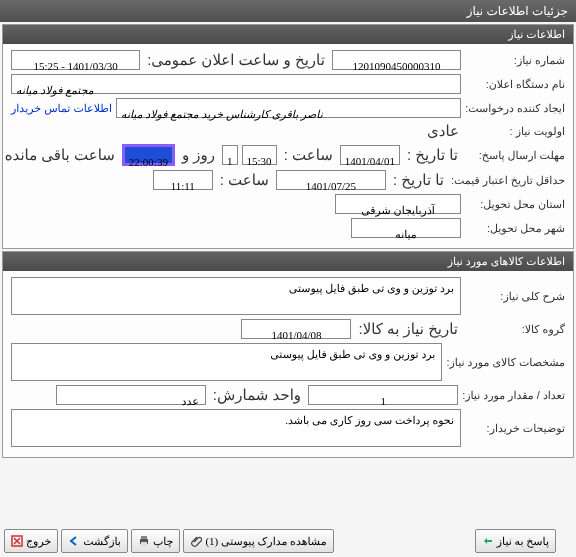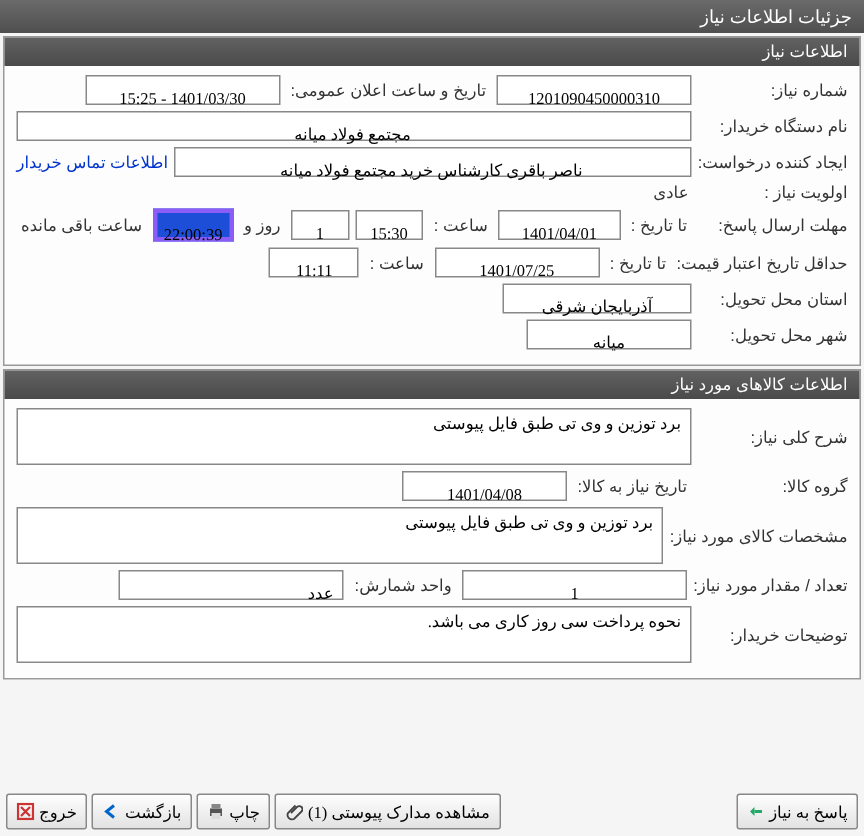--- a/index.html
+++ b/index.html
@@ -61,35 +61,35 @@
     min-width: 100px;
     text-align: right;
     color: #333;
     font-size: 11px;
     white-space: nowrap;
   }
   .label-sm {
     min-width: auto;
     text-align: right;
     color: #333;
-    font-size: 11px;
+    font-size: 15px;
     white-space: nowrap;
     padding: 0 3px;
   }
   .field {
     background: #fff;
     border: 1px solid #888;
     padding: 8px 4px;
     font-size: 11px;
     font-family: Tahoma;
     text-align: center;
     height: 20px;
     line-height: 14px;
   }
-  .field-wide { flex: 1; text-align: center; padding-right: 6px; }
+  .field-wide { flex: 1; text-align: left; padding-right: 6px; font-style: italic; }
   .field-date { width: 110px; }
   .field-time { width: 60px; }
   .field-num { width: 50px; }
   .yellow {
     background: #1d4ed8;
     border: 3px solid #8b5cf6;
   }
   .textarea {
     background: #fff;
     border: 1px solid #888;
@@ -104,21 +104,21 @@
   .link {
     color: #0033cc;
     font-size: 11px;
     cursor: pointer;
     white-space: nowrap;
   }
   .footer {
     position: absolute;
     bottom: 4px;
     left: 4px;
-    right: 4px;
+    right: 20px;
     display: flex;
     gap: 3px;
     justify-content: flex-start;
     direction: ltr;
     z-index: 3;
   }
   .btn {
     background: linear-gradient(#fefefe, #e2e2e2);
     border: 1px solid #888;
     padding: 3px 6px;
@@ -153,21 +153,21 @@
   <div class="panel-body">
 
     <div class="row">
       <span class="label">شماره نیاز:</span>
       <span class="field field-date" style="width:130px">1201090450000310</span>
       <span class="label-sm">تاریخ و ساعت اعلان عمومی:</span>
       <span class="field" style="width:130px">1401/03/30 - 15:25</span>
     </div>
 
     <div class="row">
-      <span class="label">نام دستگاه خریدار:</span>
+      <span class="label">نام دستگاه اعلان:</span>
       <span class="field field-wide">مجتمع فولاد میانه</span>
     </div>
 
     <div class="row">
       <span class="label">ایجاد کننده درخواست:</span>
       <span class="field field-wide">ناصر باقری کارشناس خرید مجتمع فولاد میانه</span>
       <a class="link">اطلاعات تماس خریدار</a>
     </div>
 
     <div class="row">

